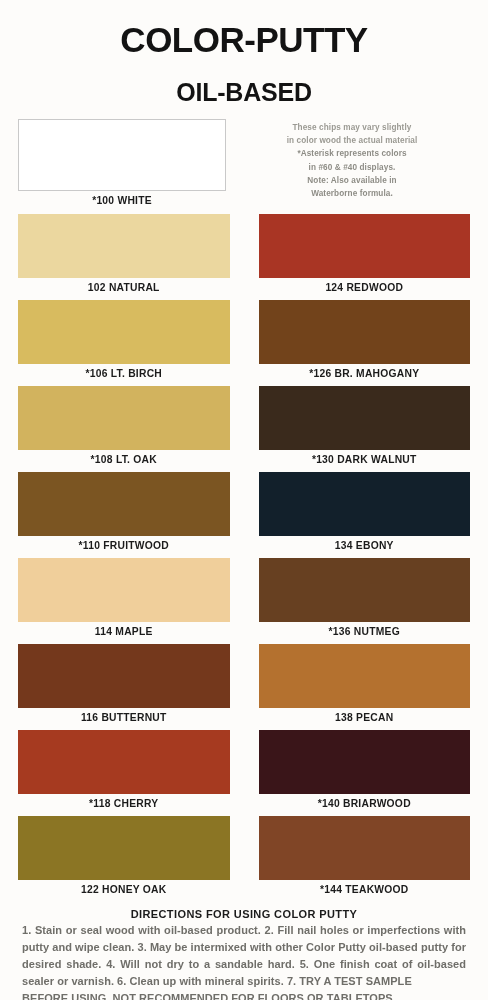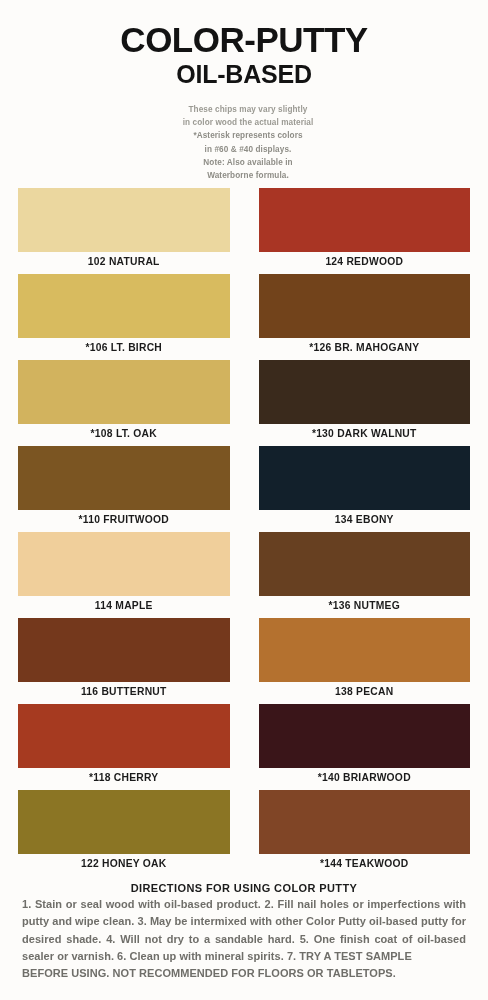--- a/index.html
+++ b/index.html
@@ -36,21 +36,21 @@
     color: #131313;
     line-height: 1.05;
     font-family: "Liberation Sans", sans-serif;
   }
   .title-sub {
     font-size: 25px;
     font-weight: bold;
     letter-spacing: -0.2px;
     color: #131313;
     line-height: 1.2;
-    margin-top: 0;
+    margin-top: 18px;
   }
 
   
   .top-row {
     display: flex;
     margin-top: 12px;
     align-items: flex-start;
   }
   .top-left {
     width: 208px;
@@ -137,20 +137,24 @@
 <body>
 
 <div class="page">
 
   <div class="title-block">
     <div class="title-main">COLOR-PUTTY</div>
     <div class="title-sub">OIL-BASED</div>
   </div>
 
   <div class="top-row">
+    <div class="top-left">
+      <div class="chip white-chip"></div>
+      <div class="caption">*100 WHITE</div>
+    </div>
     <div class="top-right">
       <div class="disclaimer">
         <div>These chips may vary slightly</div>
         <div>in color wood the actual material</div>
         <div class="em">*Asterisk represents colors</div>
         <div class="em">in #60 &amp; #40 displays.</div>
         <div class="em">Note: Also available in</div>
         <div class="em">Waterborne formula.</div>
       </div>
     </div>

